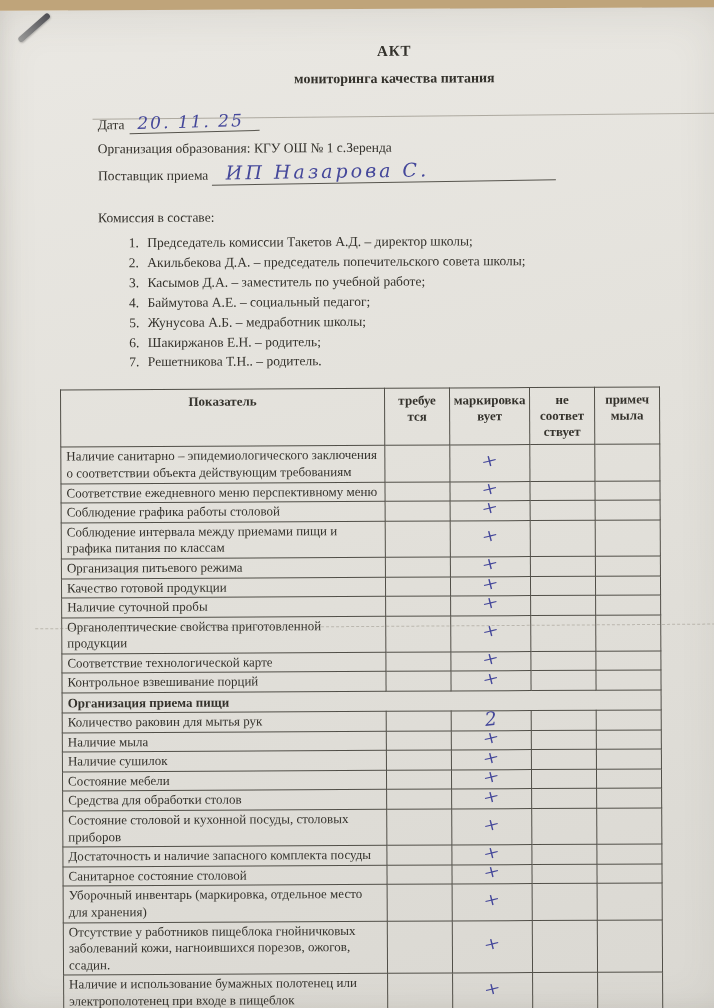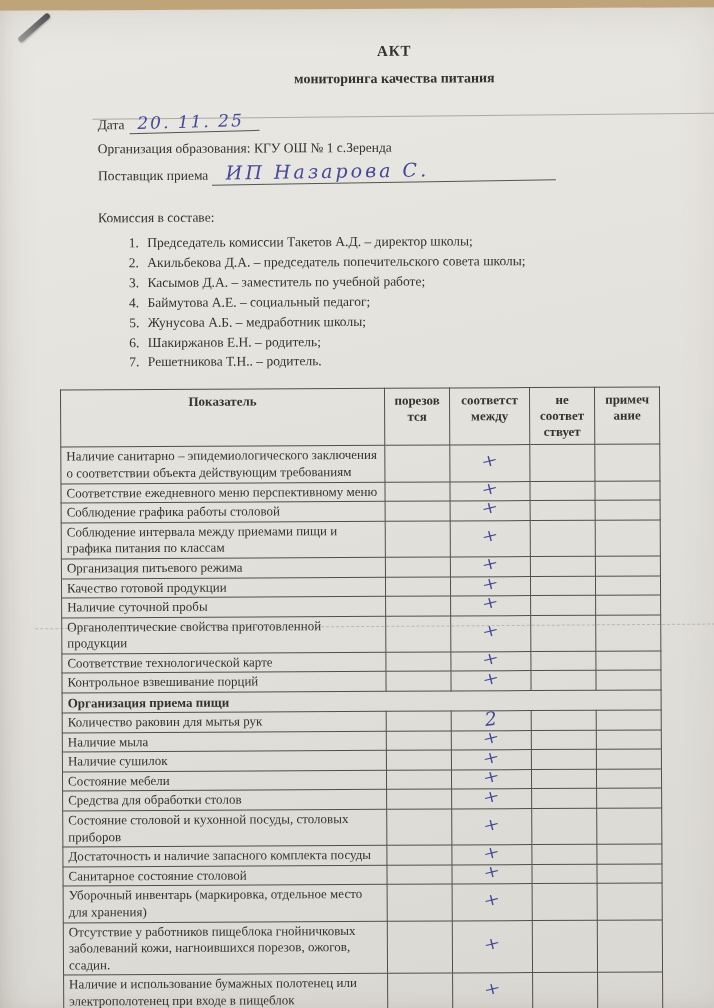--- a/index.html
+++ b/index.html
@@ -109,24 +109,24 @@
     <colgroup>
       <col class="c1">
         <col class="c2">
         <col class="c3">
         <col class="c4">
         <col class="c5">
     </colgroup>
     <thead>
       <tr>
         <th>Показатель</th>
-        <th>порезов тся</th>
-        <th>соответст между</th>
+        <th>требуе тся</th>
+        <th>маркировка вует</th>
         <th>не соответ ствует</th>
-        <th>примеч ание</th>
+        <th>примеч мыла</th>
       </tr>
     </thead>
     <tbody id="table-body">
         <tr>
           <td class="label">Наличие санитарно – эпидемиологического заключения о соответствии объекта действующим требованиям</td>
           <td class="empty"></td>
           <td class="markcell"><span class="plus">+</span></td>
           <td class="empty"></td>
           <td class="empty"></td>
         </tr>

